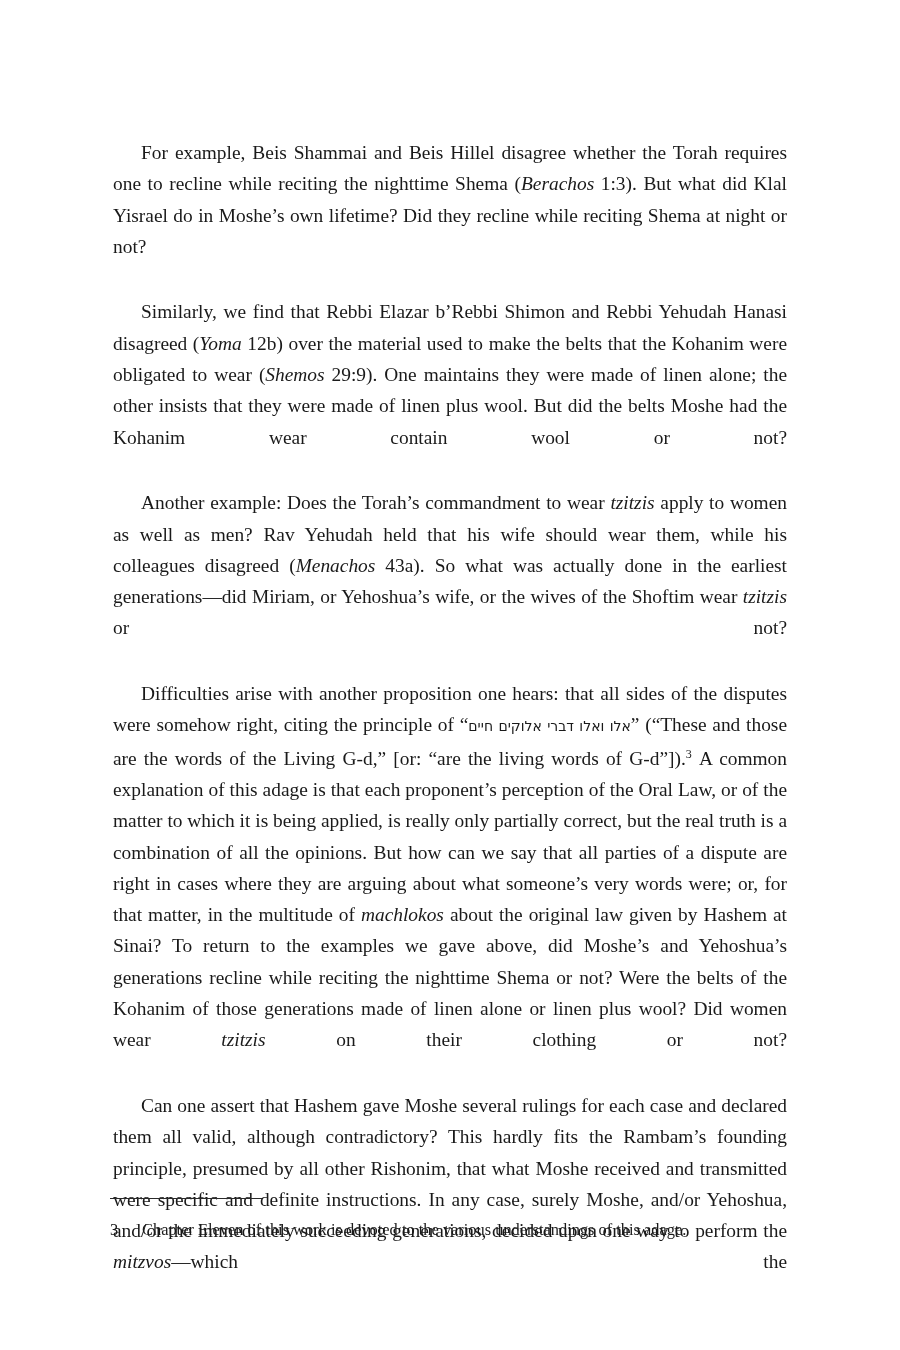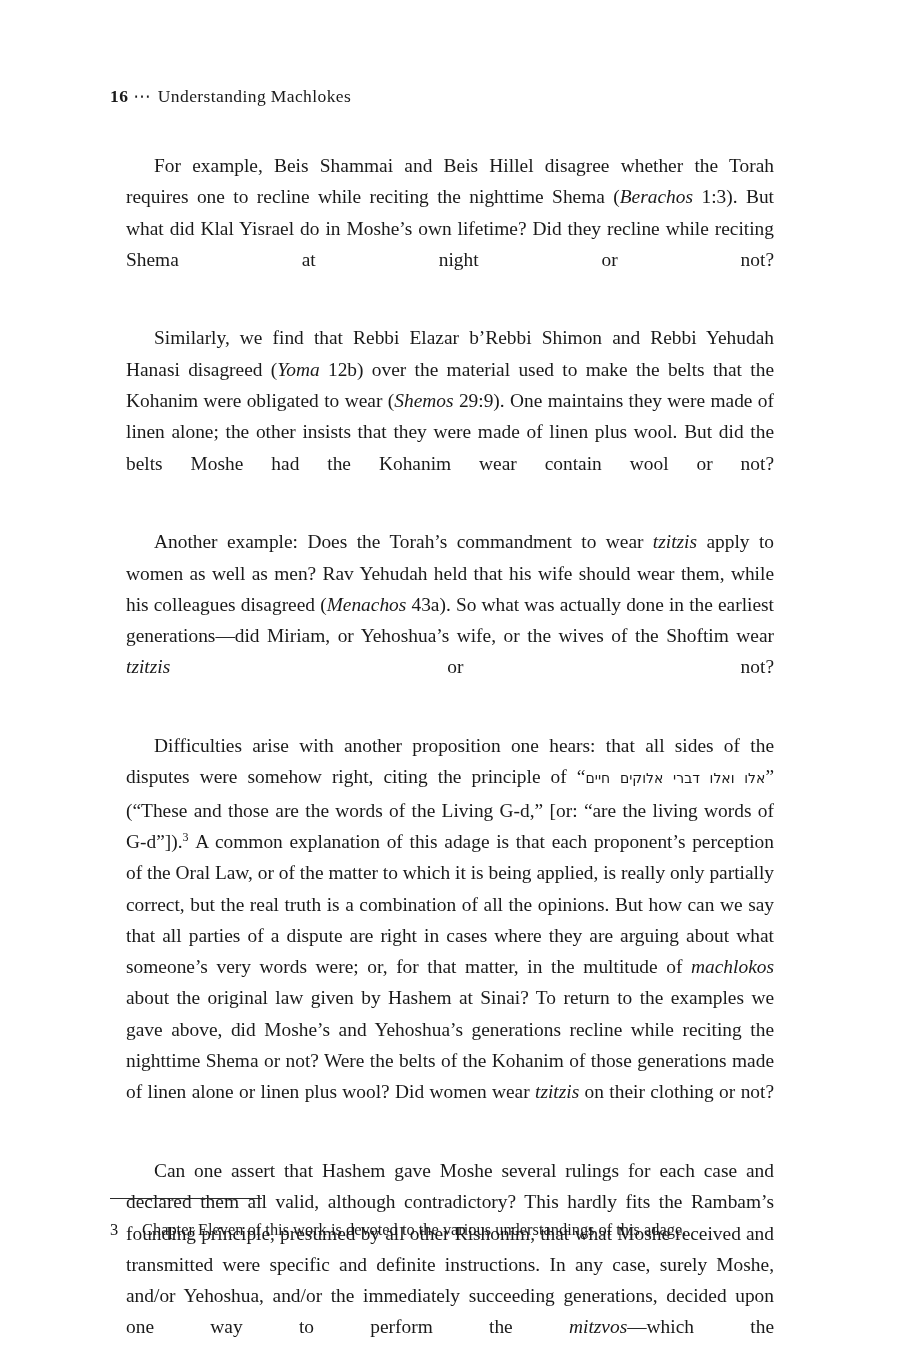--- a/index.html
+++ b/index.html
@@ -51,21 +51,21 @@
     top: 134px;
     width: 680px;
     font-size: 19.4px;
     line-height: 31.3px;
     text-align: justify;
     text-justify: inter-word;
     hyphens: none;
   }
 
   .textblock p {
-    margin: 16px;
+    margin: 3px;
     text-indent: 28px;
   }
 
   
   .textblock p::after {
     content: "";
     display: inline-block;
     width: 100%;
   }
 
@@ -115,23 +115,20 @@
   }
   .footnote .fn-text {
     flex: 1 1 auto;
   }
 </style>
 </head>
 <body>
 
 <div class="page">
 
-  <div class="running-head">
-    <span class="folio">16</span><span class="dots">⋯</span><span class="head-title">Understanding Machlokes</span>
-  </div>
 
   <div class="textblock" id="textblock">
       <p><span>For example, Beis Shammai and Beis Hillel disagree whether the Torah requires one to recline while reciting the nighttime Shema (</span><span class="it">Berachos</span><span> 1:3). But what did Klal Yisrael do in Moshe’s own lifetime? Did they recline while reciting Shema at night or not?</span></p>
       <p><span>Similarly, we find that Rebbi Elazar b’Rebbi Shimon and Rebbi Yehudah Hanasi disagreed (</span><span class="it">Yoma</span><span> 12b) over the material used to make the belts that the Kohanim were obligated to wear (</span><span class="it">Shemos</span><span> 29:9). One maintains they were made of linen alone; the other insists that they were made of linen plus wool. But did the belts Moshe had the Kohanim wear contain wool or not?</span></p>
       <p><span>Another example: Does the Torah’s commandment to wear </span><span class="it">tzitzis</span><span> apply to women as well as men? Rav Yehudah held that his wife should wear them, while his colleagues disagreed (</span><span class="it">Menachos</span><span> 43a). So what was actually done in the earliest generations—did Miriam, or Yehoshua’s wife, or the wives of the Shoftim wear </span><span class="it">tzitzis</span><span> or not?</span></p>
       <p><span>Difficulties arise with another proposition one hears: that all sides of the disputes were somehow right, citing the principle of “</span><span class="heb">אלו ואלו דברי אלוקים חיים</span><span>” (“These and those are the words of the Living G-d,” [or: “are the living words of G-d”]).</span><sup class="fn">3</sup><span> A common explanation of this adage is that each proponent’s perception of the Oral Law, or of the matter to which it is being applied, is really only partially correct, but the real truth is a combination of all the opinions. But how can we say that all parties of a dispute are right in cases where they are arguing about what someone’s very words were; or, for that matter, in the multitude of </span><span class="it">machlokos</span><span> about the original law given by Hashem at Sinai? To return to the examples we gave above, did Moshe’s and Yehoshua’s generations recline while reciting the nighttime Shema or not? Were the belts of the Kohanim of those generations made of linen alone or linen plus wool? Did women wear </span><span class="it">tzitzis</span><span> on their clothing or not?</span></p>
       <p><span>Can one assert that Hashem gave Moshe several rulings for each case and declared them all valid, although contradictory? This hardly fits the Rambam’s founding principle, presumed by all other Rishonim, that what Moshe received and transmitted were specific and definite instructions. In any case, surely Moshe, and/or Yehoshua, and/or the immediately succeeding generations, decided upon one way to perform the </span><span class="it">mitzvos</span><span>—which the</span></p>
     </div>
 
   <div class="footnote-rule"></div>

